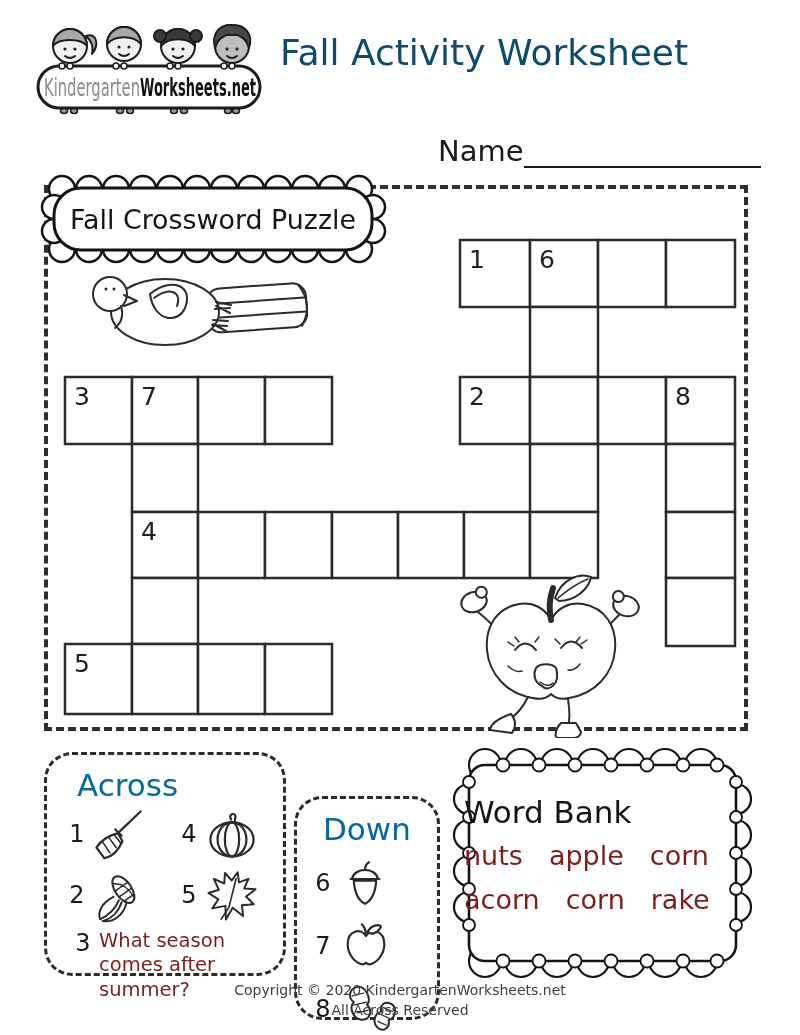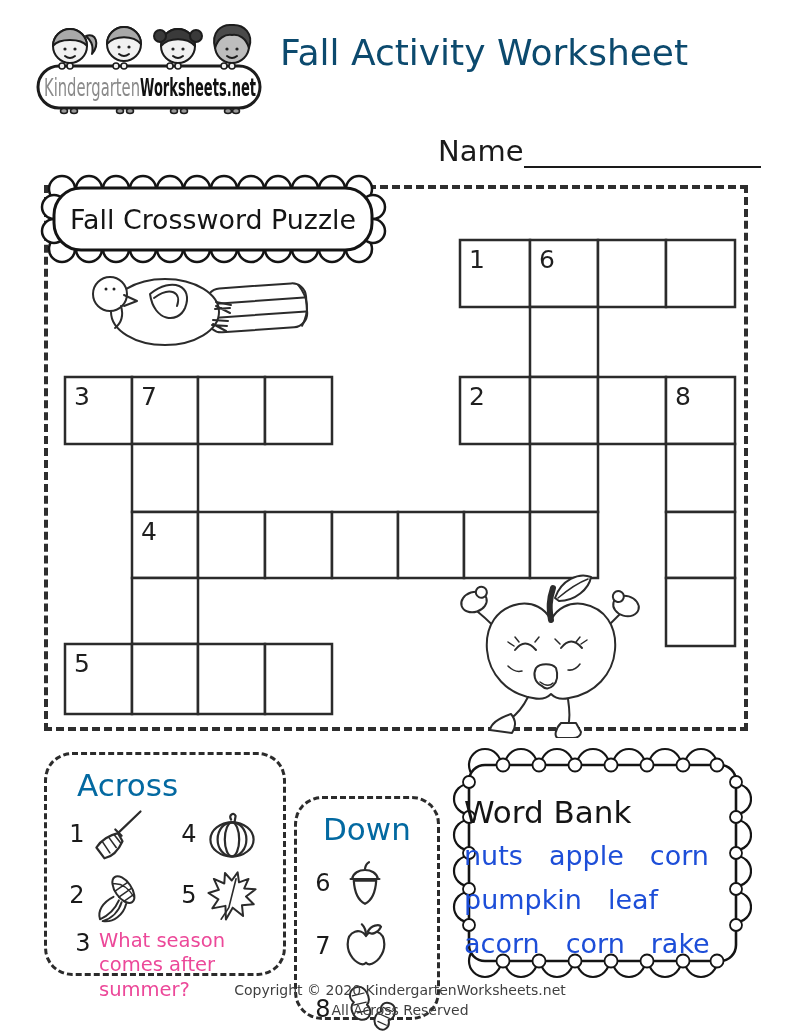--- a/index.html
+++ b/index.html
@@ -15,26 +15,26 @@
   
   .puzzle-box{left:44px;top:185px;width:704px;height:546px;border:4px dashed #2e2e2e;box-sizing:border-box;}
   .clue-box{border:3px dashed #2b2b2b;border-radius:28px;box-sizing:border-box;background:#fff;}
   .across-box{left:44px;top:752px;width:242px;height:224px;padding:10px 0 0 22px;}
   .down-box{left:294px;top:796px;width:146px;height:224px;padding:10px 0 0 18px;}
   .box-title{font-size:31px;color:#0369a1;margin:2px 0 4px 8px;}
   .clue-grid{display:grid;grid-template-columns:112px 100px;row-gap:6px;}
   .clue-item{display:flex;align-items:center;gap:6px;}
   .clue-num{font-size:24px;color:#1a1a1a;width:16px;text-align:center;}
   .clue3{display:flex;gap:8px;margin:6px 0 0 6px;}
-  .clue3 .t{font-size:19.5px;line-height:1.25;width:172px;color:#ec4899;}
+  .clue3 .t{font-size:19.5px;line-height:1.25;width:172px;color:#7f1d1d;}
   .down-item{display:flex;align-items:center;gap:10px;height:63px;}
   
   .wordbank-content{left:464px;top:766px;width:262px;margin-top:28px;}
   .wb-title{font-size:31px;color:#151515;margin-bottom:10px;}
-  .wb-row{font-size:27px;color:#1d4ed8;margin-bottom:13px;display:flex;}
+  .wb-row{font-size:27px;color:#7f1d1d;margin-bottom:13px;display:flex;}
   .wb-row span{margin-right:26px;}
   .wb-row span:last-child{margin-right:0;}
   
   .footer{left:0;top:981px;width:800px;text-align:center;font-size:14px;line-height:1.4;color:#3f3f3f;}
   
   .line-art path,.line-art ellipse,.line-art circle,.line-art rect{vector-effect:non-scaling-stroke;}
   .cw-cell{fill:#ffffff;stroke:#2b2b2b;stroke-width:2.5;}
   .cw-num{font-size:25px;fill:#1f1f1f;font-family:"DejaVu Sans",sans-serif;}
   .scallop-text{font-size:27px;fill:#151515;font-family:"DejaVu Sans",sans-serif;}
 </style>
@@ -397,24 +397,20 @@
   </svg>
 
   <div class="abs wordbank-content">
     <div class="wb-title">Word Bank</div>
     <div class="wb-row">
       <span>nuts</span>
       <span>apple</span>
       <span>corn</span>
     </div>
     <div class="wb-row">
-      <span>pumpkin</span>
-      <span>leaf</span>
-    </div>
-    <div class="wb-row">
       <span>acorn</span>
       <span>corn</span>
       <span>rake</span>
     </div>
   </div>
 
   <div class="abs footer">
     <div>Copyright © 2020 KindergartenWorksheets.net</div>
     <div>All Across Reserved</div>
   </div>

